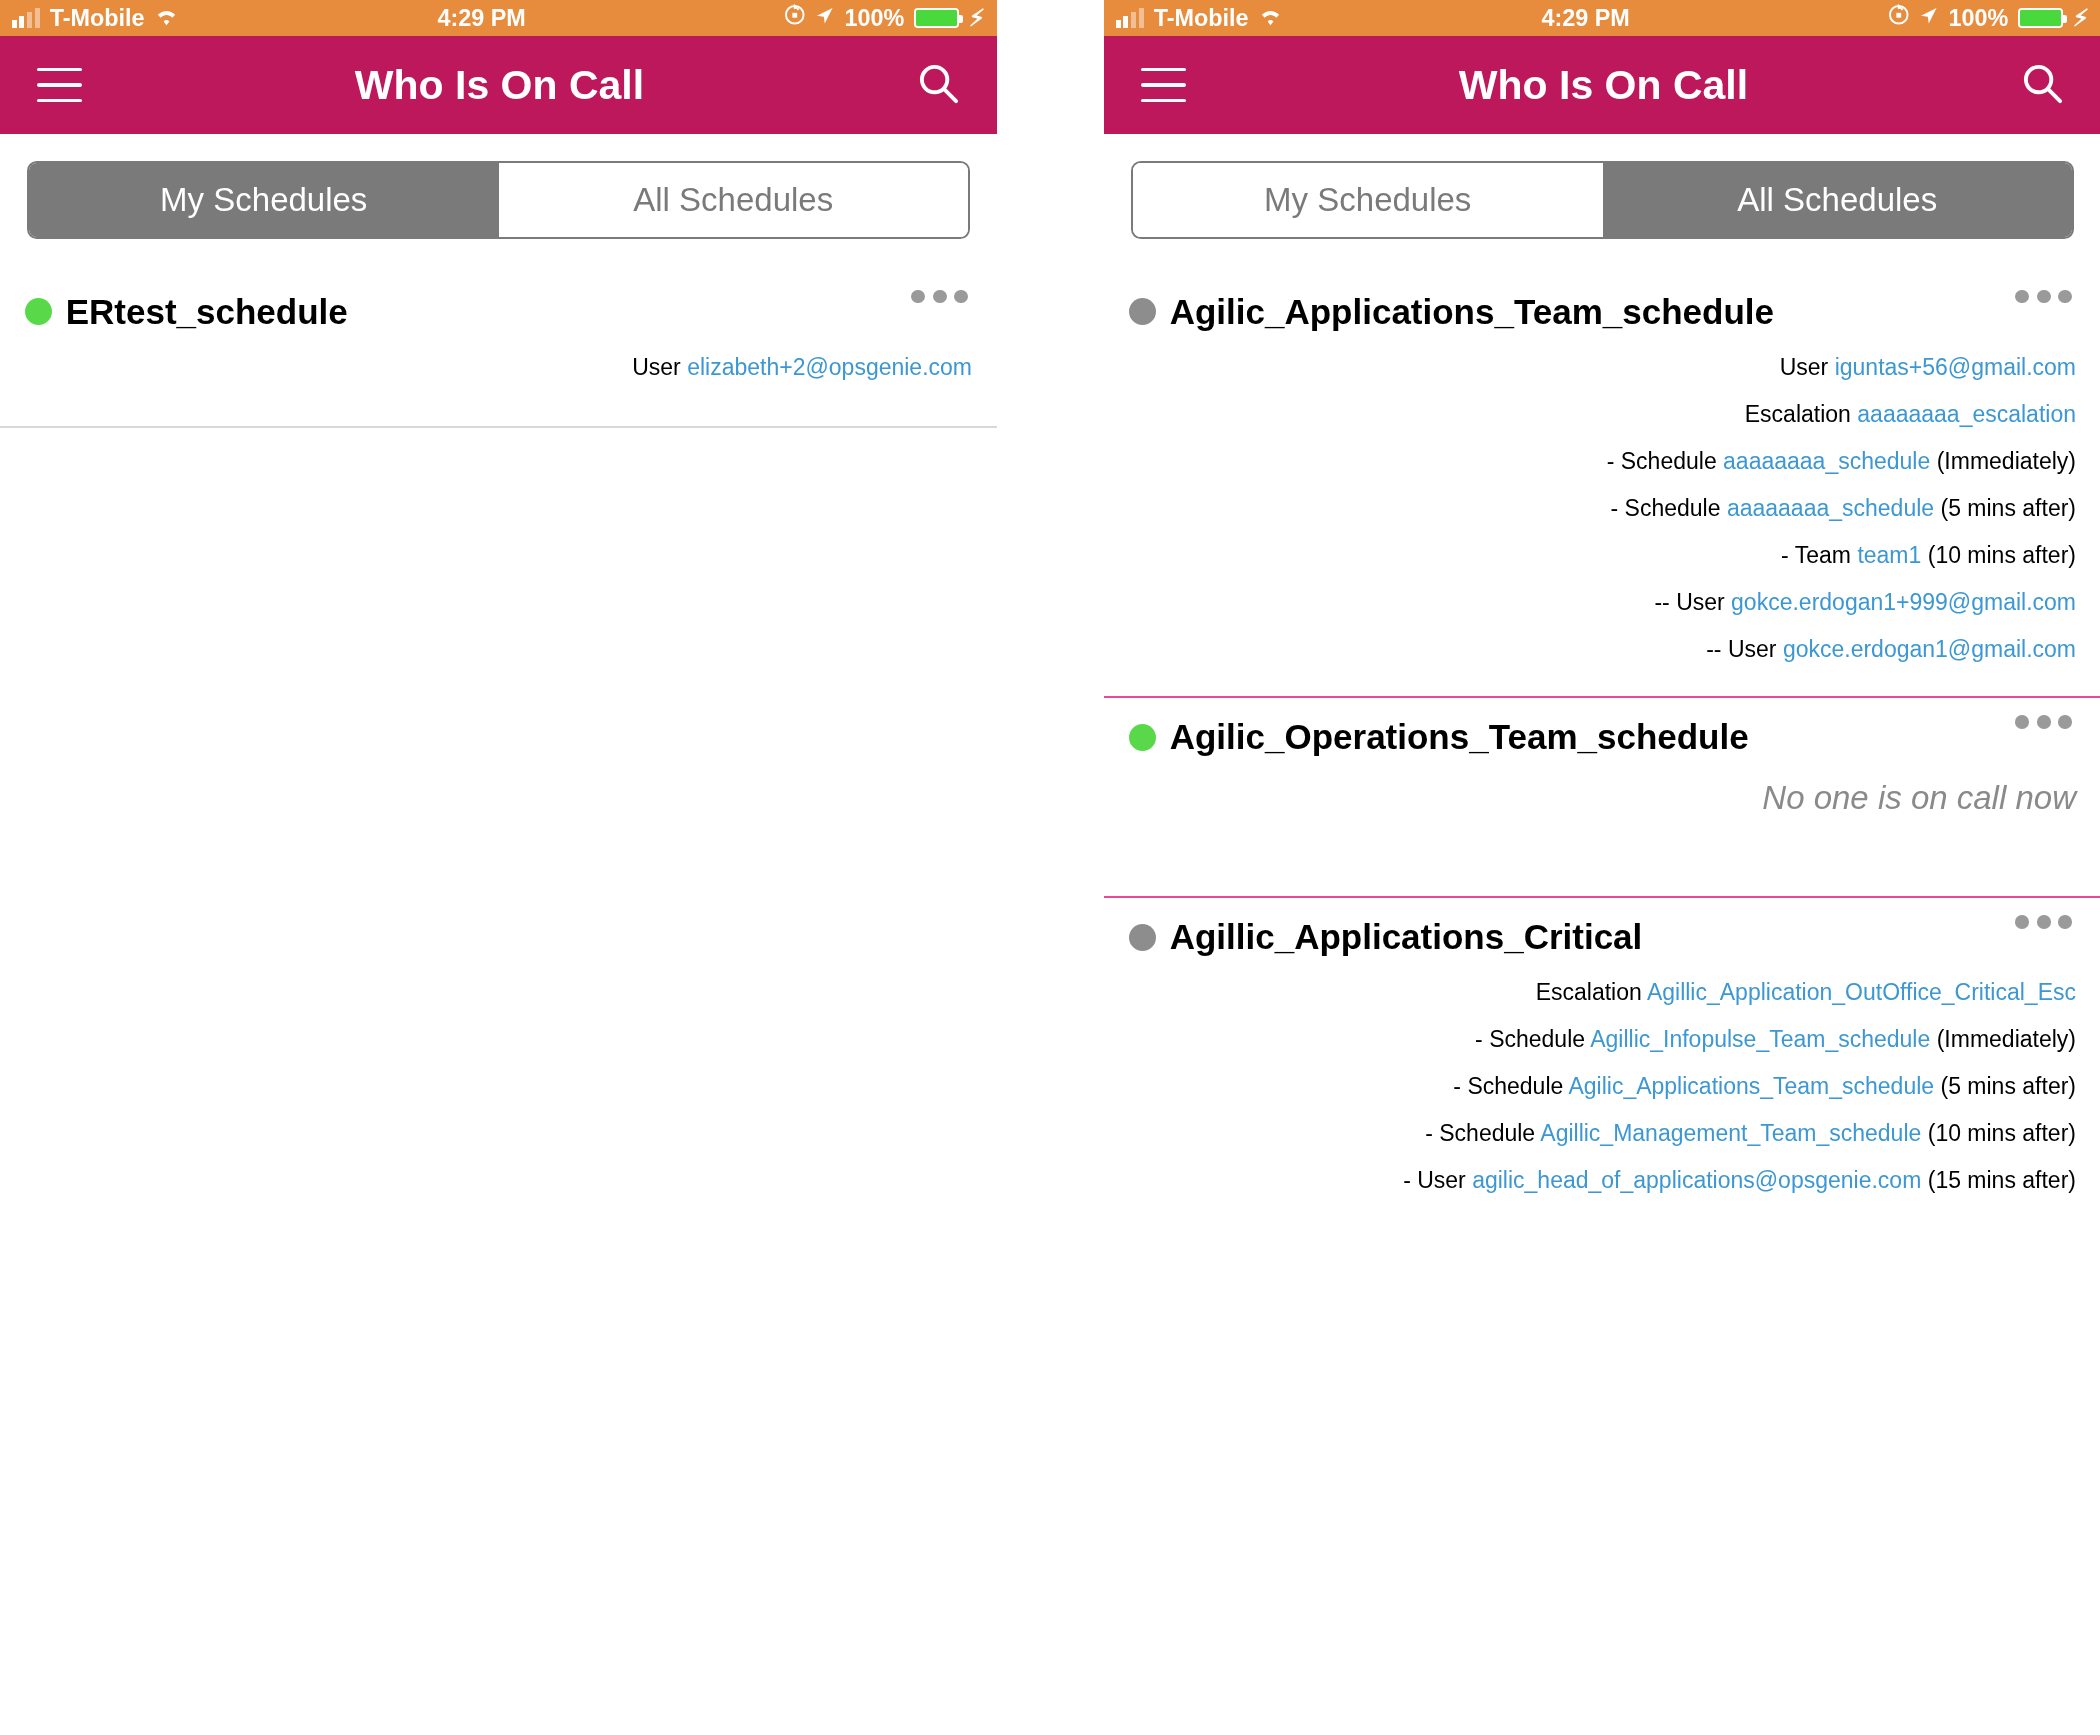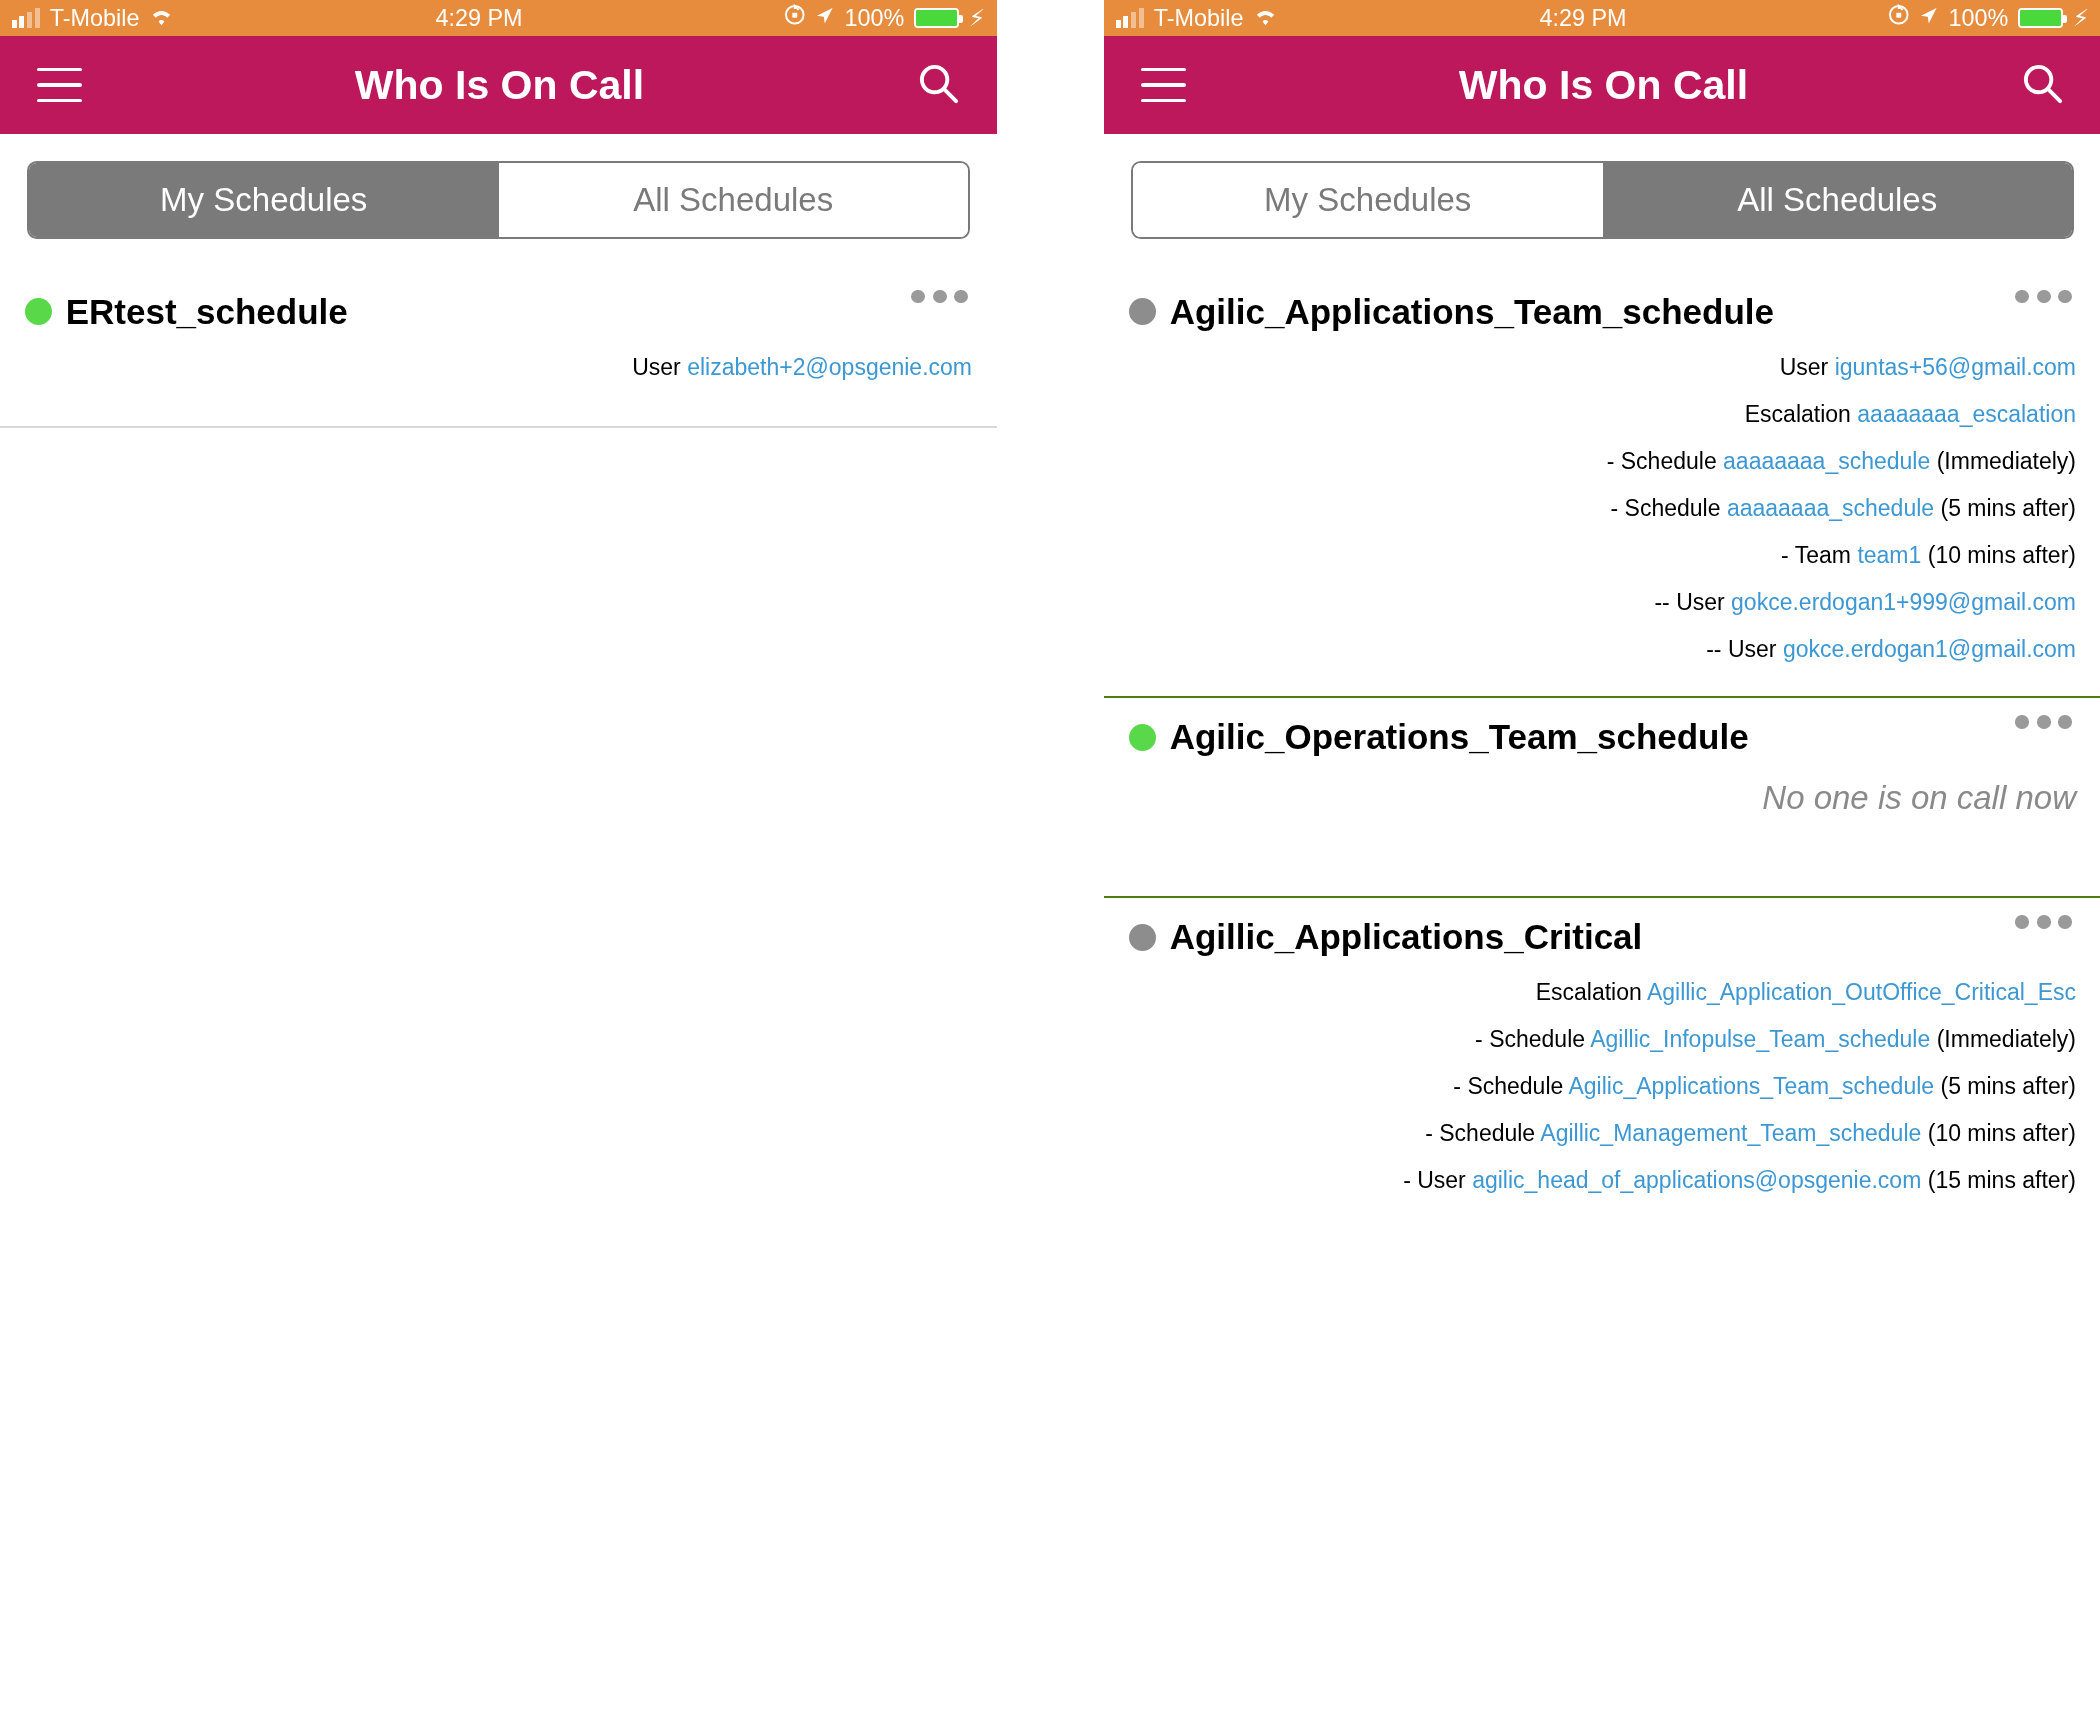--- a/index.html
+++ b/index.html
@@ -1,19 +1,19 @@
 <!DOCTYPE html>
 <html><head>
 <meta charset="utf-8">
 <style>
   * { box-sizing: border-box; margin:0; padding:0; }
   html,body { width:2101px; height:1736px; font-family: -apple-system, "Helvetica Neue", Arial, sans-serif; background:#fff; }
   .stage { display:flex; gap:107px; width:2101px; }
   .phone { width:997px; background:#fff; }
-  .status-bar { height:36px; background:#e78b3d; color:#fff; display:flex; align-items:center; justify-content:space-between; padding:0 11.7px; font-size:23.4px; font-weight:400;}
+  .status-bar { height:36px; background:#e78b3d; color:#fff; display:flex; align-items:center; justify-content:space-between; padding:0 11.7px; font-size:23.4px; font-weight:700;}
   .status-left, .status-right { display:flex; align-items:center; gap:9.8px; }
   .sig-bars { display:flex; align-items:flex-end; gap:2.9px; height:19.5px; }
   .sig-bars span { width:4.9px; background:rgba(255,255,255,0.45); }
   .sig-bars span.on { background:#fff; }
   .sig-bars span:nth-child(1){height:7.8px;}
   .sig-bars span:nth-child(2){height:11.7px;}
   .sig-bars span:nth-child(3){height:15.6px;}
   .sig-bars span:nth-child(4){height:19.5px;}
   .battery { width:45px; height:19.5px; border:2px solid #fff; border-radius:3.9px; position:relative; display:flex; align-items:center; }
   .battery::after { content:""; position:absolute; right:-5.9px; top:4.9px; width:3.9px; height:7.8px; background:#fff; border-radius:0 2px 2px 0;}
@@ -22,21 +22,21 @@
   .nav-title { color:#fff; font-size:41px; font-weight:600; flex:1; text-align:center;}
   .hamburger { width:45px; height:35px; display:flex; flex-direction:column; justify-content:space-between; cursor:pointer;}
   .hamburger span { height:3.9px; background:#fff; border-radius:2px; width:100%; }
   .search-icon svg { width:43px; height:43px; }
   .seg-wrap { padding:27px 27px 0 27px; }
   .seg { display:flex; border:2px solid #7a7a7a; border-radius:9.8px; overflow:hidden; height:78px; }
   .seg > div { flex:1; display:flex; align-items:center; justify-content:center; font-size:33px; font-weight:400; cursor:pointer;}
   .seg .active { background:#7a7a7a; color:#fff; }
   .seg .inactive { background:#fff; color:#7a7a7a; }
   .list { margin-top:33px;text-align:right; }
-  .item { border-top:2px solid #4d7c0f; padding:19.5px 25px 23.4px 25px; position:relative; }
+  .item { border-top:2px solid #ec4899; padding:19.5px 25px 23.4px 25px; position:relative; }
   .list .item:first-child { border-top:none; }
   .item .dots { position:absolute; top:17.6px; right:29px; display:flex; gap:7.8px; cursor:pointer;}
   .item .dots span { width:13.7px; height:13.7px; border-radius:50%; background:#9a9a9a; }
   .title-row { display:flex; align-items:center; gap:13.7px; }
   .status-dot { width:27px; height:27px; border-radius:50%; flex:none;}
   .dot-green { background:#59d94a; }
   .dot-gray  { background:#8d8d8d; }
   .sched-title { font-size:35px; font-weight:700; color:#000; }
   .body { font-size:23px; line-height:47px; color:#000; margin-top:12px; word-break:break-word;}
   .link { color:#3c97d3; }

